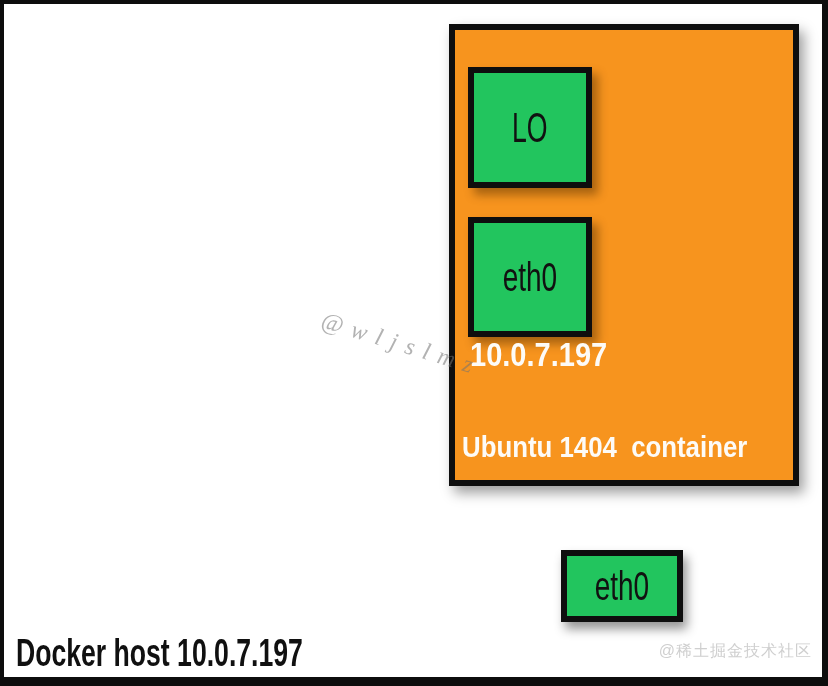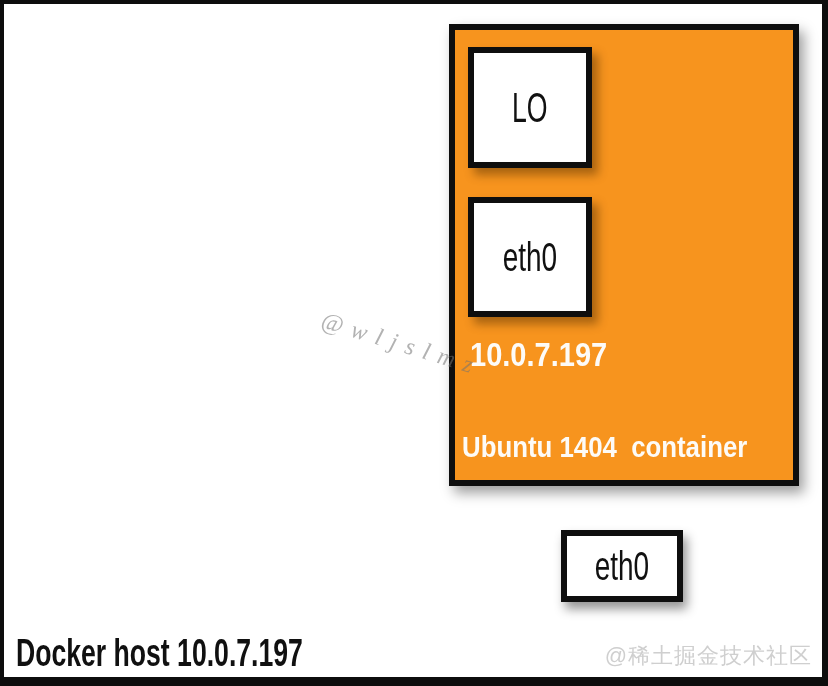--- a/index.html
+++ b/index.html
@@ -27,25 +27,26 @@
     box-sizing: border-box;
     background: #f7941e;
     border: 6px solid #0e0e0e;
     box-shadow: 5px 7px 12px rgba(0,0,0,0.38);
   }
 
   
   .iface-box {
     position: absolute;
     box-sizing: border-box;
-    background: #ffffff;
+    background: #22c55e;
     border: 6px solid #0e0e0e;
     display: flex;
     align-items: center;
     justify-content: center;
+    margin-top: 20px;
   }
   .iface-box.in-container { box-shadow: 6px 7px 9px rgba(70,40,0,0.45); }
 
   .lo-box   { left: 13px; top: 17px;  width: 124px; height: 121px; }
   .eth0-box { left: 13px; top: 167px; width: 124px; height: 120px; }
 
   .host-eth0-box {
     left: 557px; top: 526px; width: 122px; height: 72px;
     box-shadow: 4px 7px 10px rgba(0,0,0,0.42);
   }
@@ -109,21 +110,21 @@
     transform: rotate(17deg);
     transform-origin: left top;
     white-space: nowrap;
     z-index: 5;
     pointer-events: none;
   }
   .wm-bottom-right {
     position: absolute;
     right: 10px; top: 637px;
     color: #cfcfcf;
-    font-size: 22px;
+    font-size: 16px;
     letter-spacing: 1px;
     white-space: nowrap;
     z-index: 5;
   }
 </style>
 </head>
 <body>
 
 <div class="frame">
 

